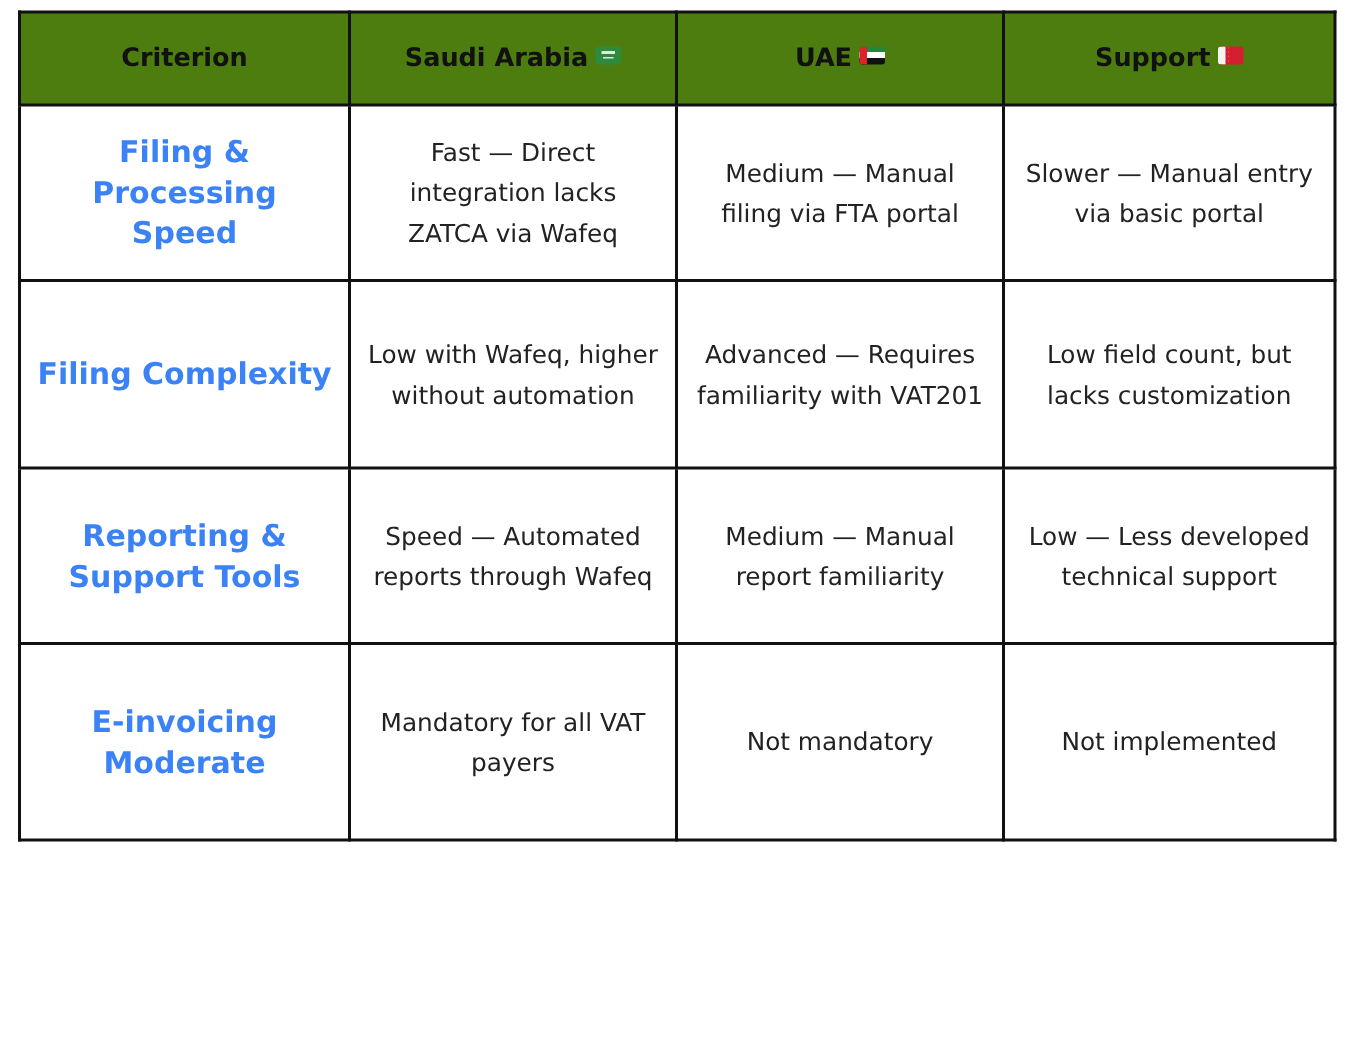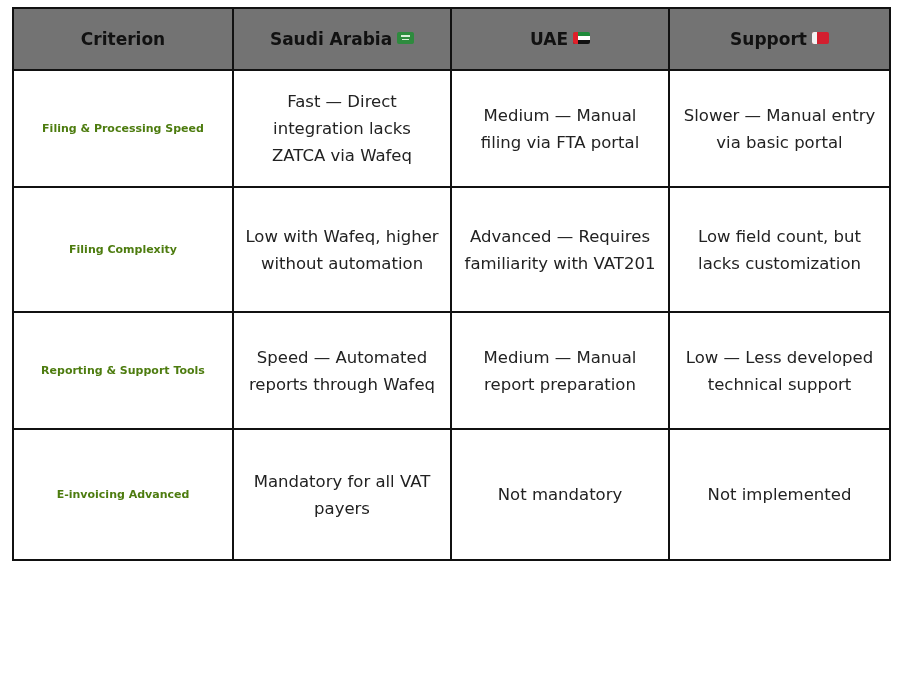--- a/index.html
+++ b/index.html
@@ -27,36 +27,36 @@
     col.c1 { width: 218px; }
     col.c2 { width: 218px; }
     col.c3 { width: 221px; }
     th, td {
       border: 2px solid #111111;
       text-align: center;
       vertical-align: middle;
       padding: 0 10px;
     }
     th {
-      background: #737373;
+      background: #4d7c0f;
       height: 60px;
       font-weight: bold;
       font-size: 17px;
       color: #111111;
     }
     td {
       font-size: 16.5px;
       line-height: 27px;
       color: #222222;
       background: #ffffff;
     }
     td.crit {
       font-weight: bold;
-      color: #4d7c0f;
-      font-size: 11px;
+      color: #3b82f6;
+      font-size: 20px;
     }
     tr.r0 td { height: 115px; }
     tr.r1 td { height: 115px; }
     tr.r2 td { height: 123px; }
     tr.r3 td { height: 115px; }
     tr.r4 td { height: 129px; }
     .flag {
       display: inline-block;
       width: 17px;
       height: 12px;
@@ -144,24 +144,24 @@
       </tr>
       <tr class="r2">
         <td class="crit">Filing Complexity</td>
         <td>Low with Wafeq, higher without automation</td>
         <td>Advanced — Requires familiarity with VAT201</td>
         <td>Low field count, but lacks customization</td>
       </tr>
       <tr class="r3">
         <td class="crit">Reporting &amp; Support Tools</td>
         <td>Speed — Automated reports through Wafeq</td>
-        <td>Medium — Manual report preparation</td>
+        <td>Medium — Manual report familiarity</td>
         <td>Low — Less developed technical support</td>
       </tr>
       <tr class="r4">
-        <td class="crit">E-invoicing Advanced</td>
+        <td class="crit">E-invoicing Moderate</td>
         <td>Mandatory for all VAT payers</td>
         <td>Not mandatory</td>
         <td>Not implemented</td>
       </tr>
     </tbody>
   </table>
 </div>
 
 </body></html>

